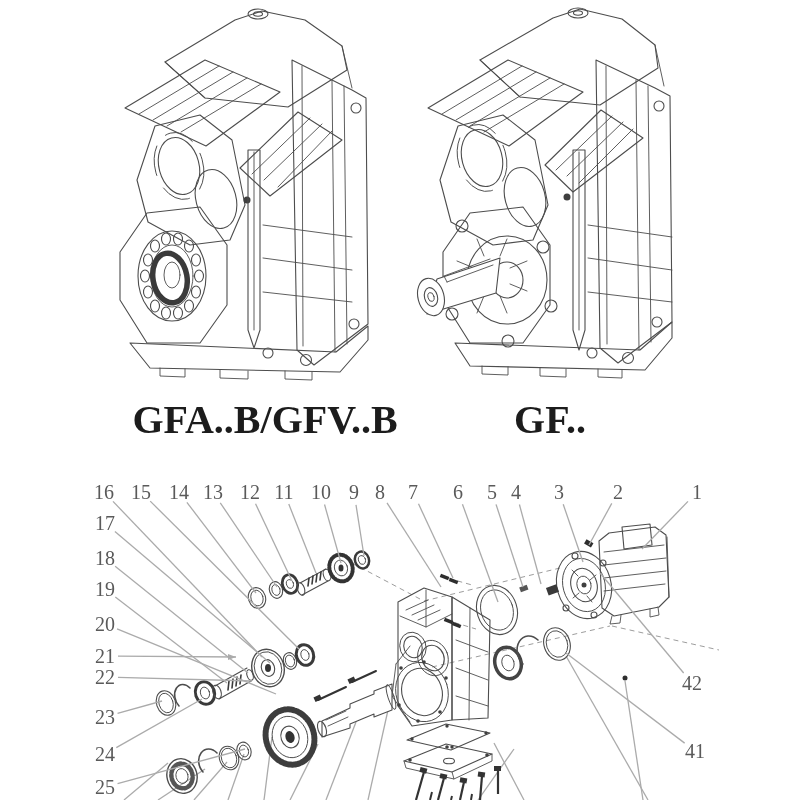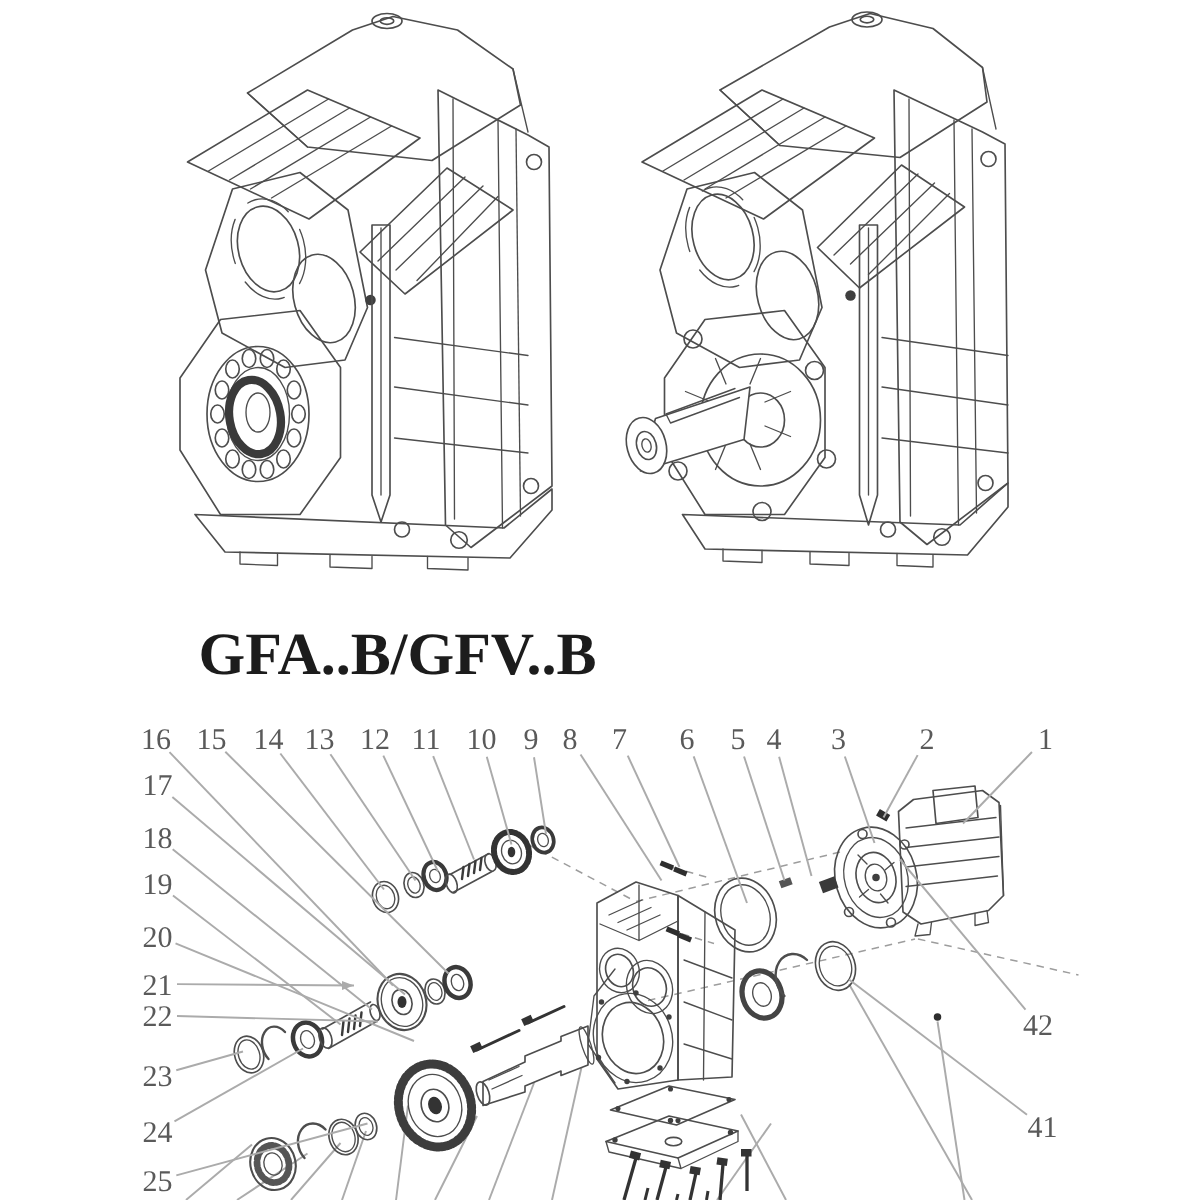--- a/index.html
+++ b/index.html
@@ -1,19 +1,19 @@
 <!DOCTYPE html>
 <html><head>
 <meta charset="utf-8">
 <style>
   html,body{margin:0;padding:0;background:#ffffff;}
   .stage{position:relative;width:800px;height:800px;background:#ffffff;overflow:hidden;
          font-family:"Liberation Serif",serif;}
   svg{position:absolute;left:0;top:0;}
-  .variant-label{position:absolute;top:413px;height:46px;line-height:46px;
+  .variant-label{position:absolute;top:397px;height:46px;line-height:46px;
     font-family:"Liberation Serif",serif;font-weight:bold;font-size:40px;color:#1c1c1c;
     text-align:center;letter-spacing:0px;white-space:nowrap;}
   .lbl-left{left:110px;width:310px;}
   .lbl-right{left:455px;width:190px;}
   .art{stroke:#4d4d4d;fill:none;stroke-width:1.1;stroke-linejoin:round;stroke-linecap:round;}
   .thin{stroke-width:0.9;}
 </style>
 </head>
 <body>
 
@@ -384,14 +384,15 @@
           <text x="105" y="794" text-anchor="middle" fill="#5a5a5a" font-size="20" font-family="&quot;Liberation Serif&quot;, serif">25</text>
           <line x1="684.6483453657222" y1="743.1359522933393" x2="566" y2="653" stroke="#ababab" stroke-width="1.3"></line>
           <text x="695" y="758" text-anchor="middle" fill="#5a5a5a" font-size="20" font-family="&quot;Liberation Serif&quot;, serif">41</text>
           <line x1="683.6597823936156" y1="673.0280006880187" x2="600" y2="573" stroke="#ababab" stroke-width="1.3"></line>
           <text x="692" y="690" text-anchor="middle" fill="#5a5a5a" font-size="20" font-family="&quot;Liberation Serif&quot;, serif">42</text>
         </g>
   </g>
 </svg>
 
 <div class="variant-label lbl-left">GFA..B/GFV..B</div>
+<div class="variant-label lbl-right">GF..</div>
 
 </div>
 
 </body></html>

